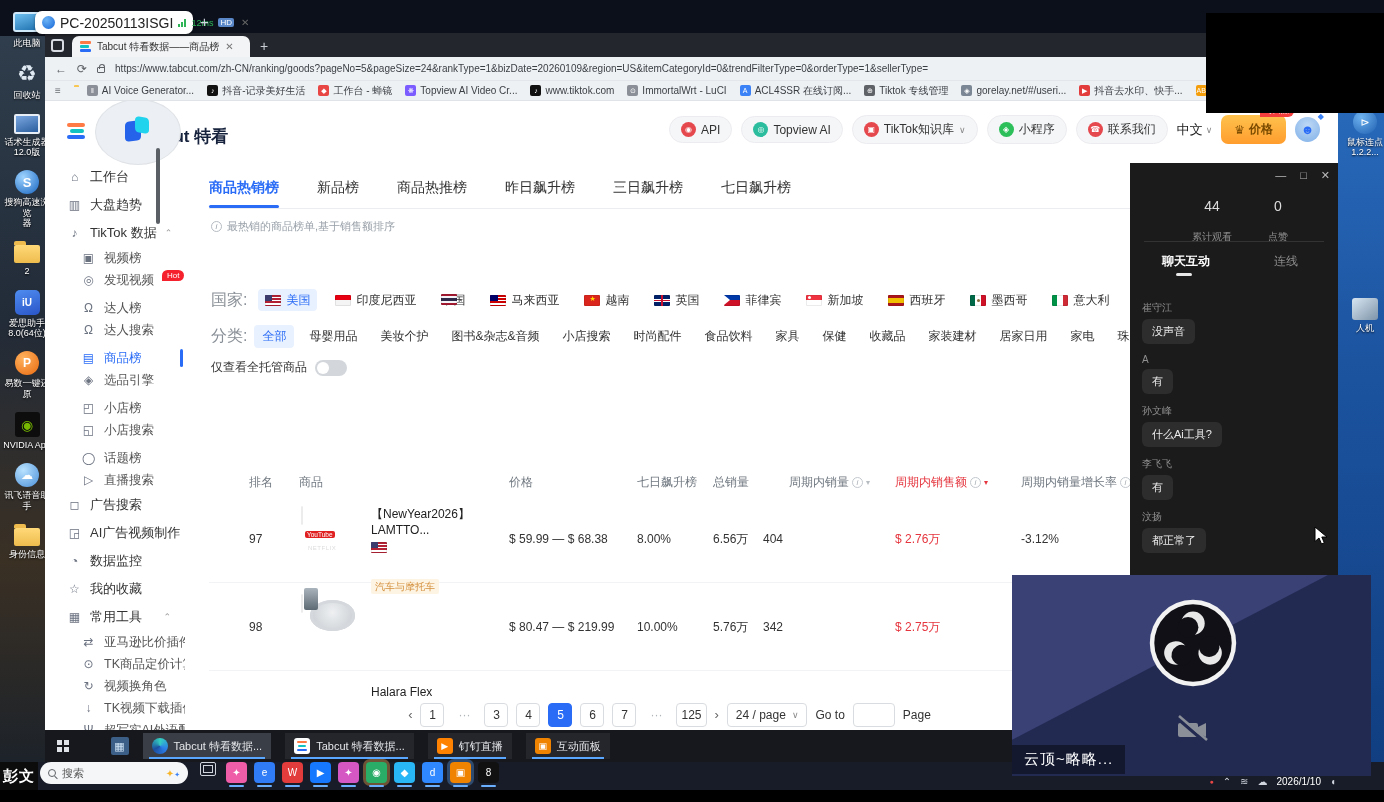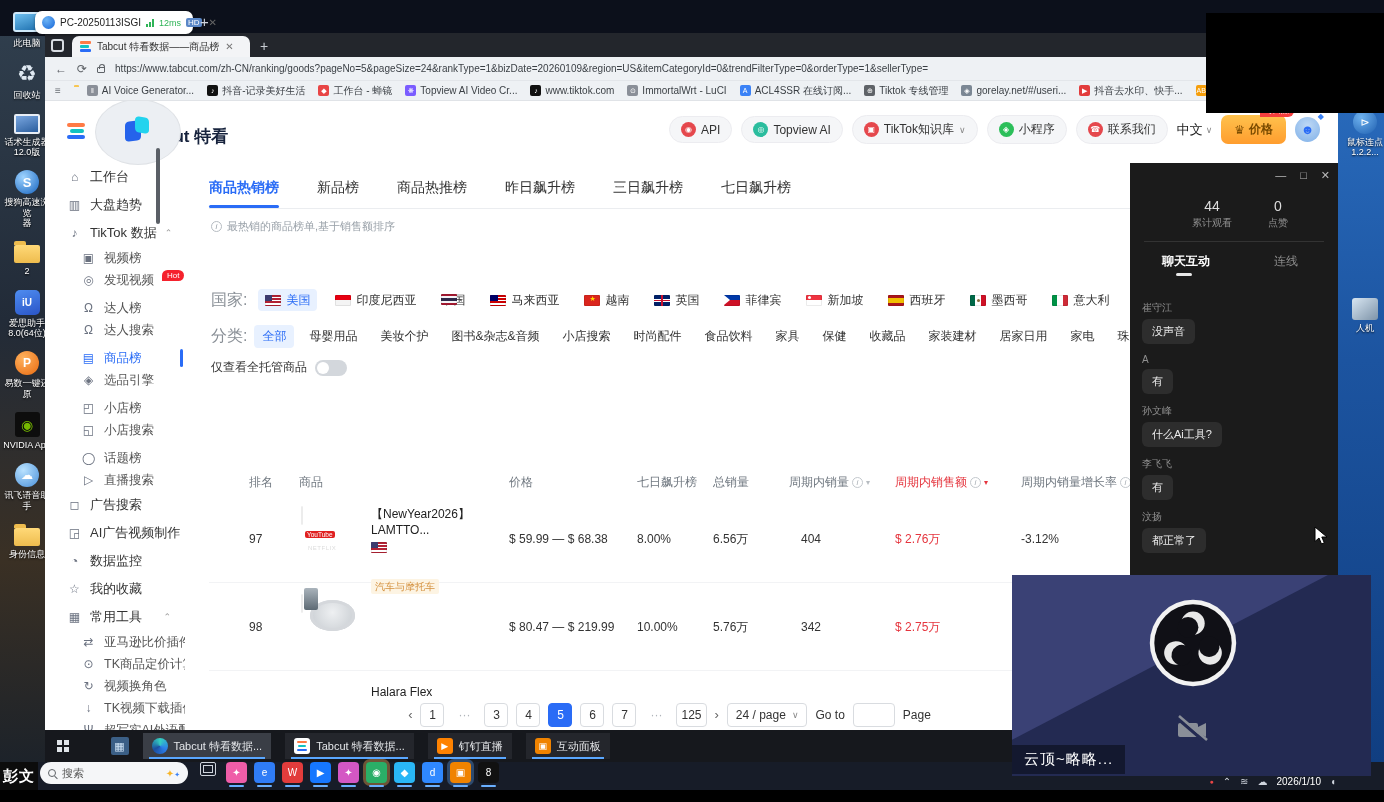--- a/index.html
+++ b/index.html
@@ -31,21 +31,21 @@
 .k-cloud{background:radial-gradient(circle at 35% 30%,#b9e2ff,#4a90d9);border-radius:50%;width:24px;height:24px;color:#fff;font-size:12px}
 .k-mouse{background:radial-gradient(circle at 35% 30%,#6fb3f0,#1e5fb0);border-radius:50%;width:24px;height:24px;color:#fff;font-size:11px}
 .k-robot{background:linear-gradient(140deg,#d8e6f2,#7d93a8);border-radius:3px;width:26px;height:22px}
 #dcol-right{left:1340px;width:48px;z-index:3}
 #icon-mouse{top:110px}#icon-robot{top:298px}
 #dcol-right .dicon{position:absolute;left:0}
 
 
 #rtab{left:35px;top:11px;width:158px;height:23px;background:#fff;border-radius:7px;display:flex;align-items:center;gap:5px;padding:0 7px;z-index:15;box-shadow:0 1px 3px rgba(0,0,0,.4)}
 #rtab .rico{width:13px;height:13px;border-radius:50%;background:radial-gradient(circle at 35% 30%,#6db4f5,#1565d8);flex:none}
-#rtab .rtitle{font-size:10px;color:#222;white-space:nowrap}
+#rtab .rtitle{font-size:14px;color:#222;white-space:nowrap}
 .sigbars{display:flex;align-items:flex-end;gap:1px;height:8px}
 .sigbars i{width:2px;background:#2fb457;display:block}
 .sigbars i:nth-child(1){height:3px}.sigbars i:nth-child(2){height:5px}.sigbars i:nth-child(3){height:8px}
 #rtab .rlat{font-size:9px;color:#2fb457}
 #rtab .rhd{font-size:8px;color:#fff;background:#5a87c7;border-radius:2px;padding:0 2px}
 #rtab .rx{font-size:10px;color:#666;margin-left:2px}
 #rplus{left:200px;top:13px;color:#cfd4dd;font-size:15px;z-index:15;cursor:pointer}
 
 
 #browser{left:45px;top:33px;width:1293px;height:781px;background:#fff;z-index:10}
@@ -169,21 +169,21 @@
 .th{position:absolute;top:5px;font-size:12px;color:#707880;display:flex;align-items:center;gap:3px;white-space:nowrap}
 .th.red{color:#e5353e}
 .th .thi,.th .thc{display:none}
 .th.sort .thi{display:inline-block;width:11px;height:11px;border:1px solid #c3c8cd;border-radius:50%;font-size:8px;line-height:10px;text-align:center;color:#a8aeb4;font-style:italic}
 .th.sort .thc{display:inline;font-size:8px;color:#b7bcc1}
 .th.red.sort .thc{color:#e5353e}
 .th.h1{left:40px}.th.h2{left:90px}.th.h3{left:300px}.th.h4{left:428px}.th.h5{left:504px}.th.h6{left:580px}.th.h7{left:686px}.th.h8{left:812px}
 #rows{position:absolute;left:0;top:332px;width:100%}
 .trow{position:relative;height:88px;border-bottom:1px solid #f2f3f5}
 .tc{position:absolute;top:50%;transform:translateY(-50%);font-size:12px;color:#333;white-space:nowrap}
-.c1{left:40px}.c3{left:300px}.c4{left:428px}.c5{left:504px}.c6{left:592px}.c7{left:686px;color:#e5353e}.c8{left:812px}
+.c1{left:40px}.c3{left:300px}.c4{left:428px}.c5{left:504px}.c6{left:554px}.c7{left:686px;color:#e5353e}.c8{left:812px}
 .cimg{position:absolute;left:92px;top:12px}
 .pimg{width:62px;height:62px;border-radius:6px;border:1px solid #ececec;position:relative;overflow:hidden;background:#fff}
 .pimg.phone{background:linear-gradient(180deg,#c62828 0 7px,transparent 7px),linear-gradient(90deg,#14100e 0 72%,#fff 72%)}
 .pimg.phone::before{content:"YouTube";position:absolute;left:3px;top:24px;font-size:6.5px;color:#fff;background:#e02020;padding:0 2px;border-radius:2px}
 .pimg.phone::after{content:"NETFLIX";position:absolute;left:6px;top:38px;font-size:6px;color:#ddd;letter-spacing:.5px}
 .pimg.plate::before{content:"";position:absolute;left:8px;top:5px;width:45px;height:31px;background:radial-gradient(circle at 50% 40%,#eef0f2,#c3c8cd);border-radius:50%;box-shadow:inset 0 0 0 3px #d5d8dc}
 .pimg.plate::after{content:"";position:absolute;left:2px;bottom:2px;width:14px;height:22px;background:linear-gradient(#aab4bc,#5d6a74);border-radius:2px}
 .pimg.halara{width:30px;height:15px;background:#d8cec2;border:none;border-radius:3px}
 .ctit{position:absolute;left:162px;top:12px;width:134px;font-size:12px;color:#222;line-height:1.3}
 .ctit .flag{display:block;margin-top:4px}
@@ -202,21 +202,21 @@
 #psize .nvc{display:inline}
 .golab{font-size:12px;color:#333}
 #goin{width:42px;height:24px;border:1px solid #d9dce0;border-radius:4px;font-size:12px;padding:0 4px;font-family:inherit}
 
 
 #chat{left:1130px;top:163px;width:208px;height:567px;background:#1b1b1b;z-index:20;overflow:hidden}
 #chatbar{position:absolute;right:8px;top:6px;display:flex;gap:14px;color:#b9b9b9;font-size:11px}
 #chatbar span{cursor:pointer}
 .cstats{position:absolute;top:35px;width:50%;text-align:center}
 .cstat-v{font-size:14px;color:#ddd}
-.cstat-l{font-size:10px;color:#8f8f8f;margin-top:2px}
+.cstat-l{font-size:10px;color:#8f8f8f;margin-top:16px}
 #cst-l{left:30px}#cst-r{right:8px}
 #cdiv{position:absolute;left:14px;right:14px;top:78px;height:1px;background:#333}
 .ctab{position:absolute;top:90px;font-size:12px;cursor:pointer}
 #ctab1{left:32px;color:#fff;font-weight:bold}
 #ctab2{right:40px;color:#8f8f8f}
 #ctabu{position:absolute;left:46px;top:110px;width:16px;height:3px;background:#e8e8e8;border-radius:2px}
 #cmsgs{position:absolute;left:12px;top:138px;right:10px}
 .cmsg{margin-bottom:10px}
 .cname{font-size:10px;color:#8f8f8f}
 .cbub{display:inline-block;background:#2d2d2d;color:#ececec;font-size:11px;padding:5px 10px;border-radius:6px;margin-top:4px;max-width:160px}

